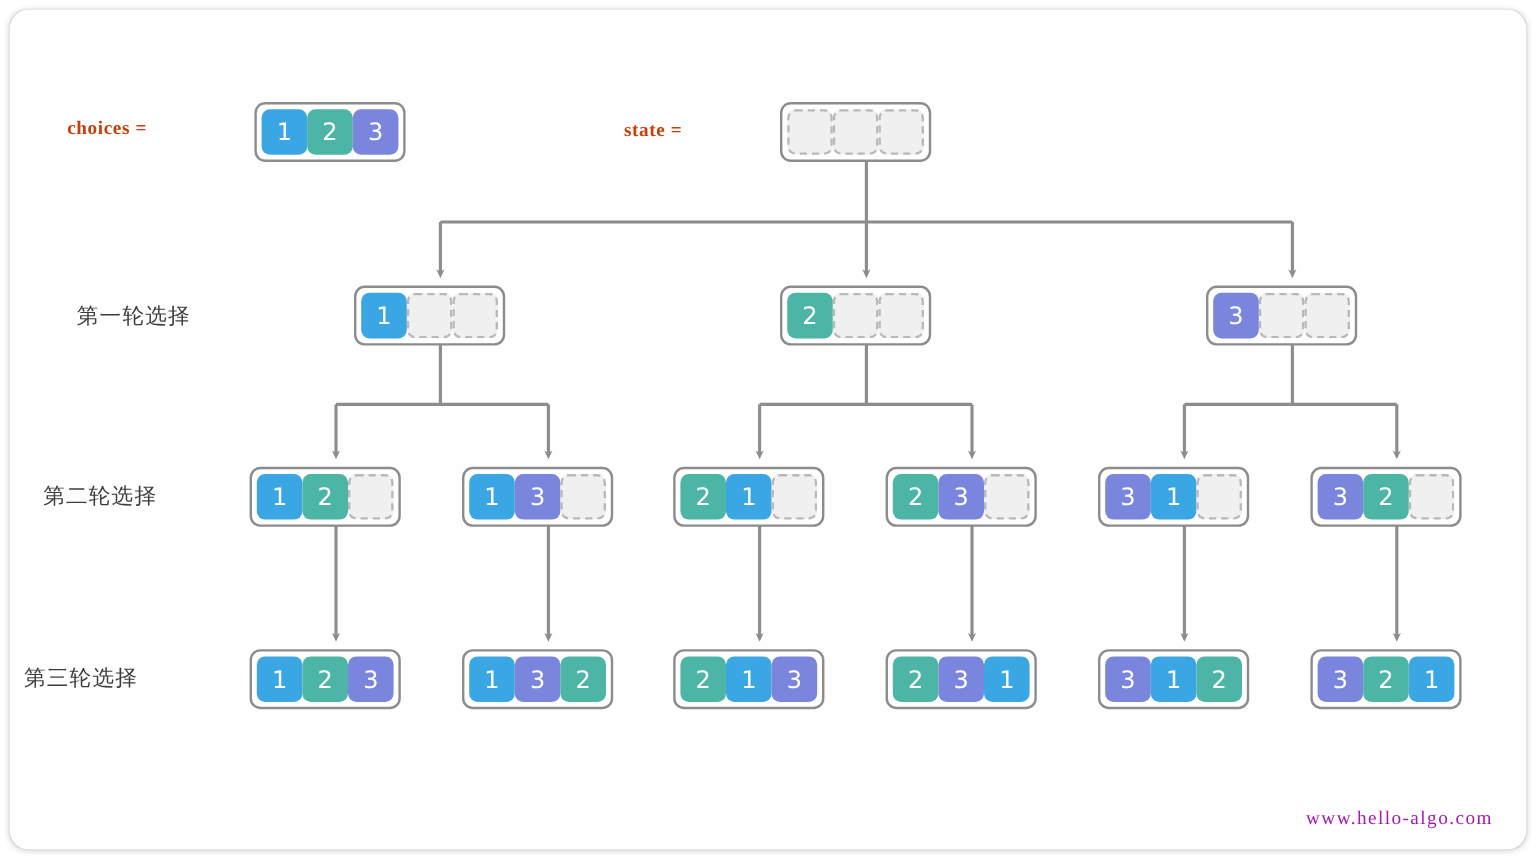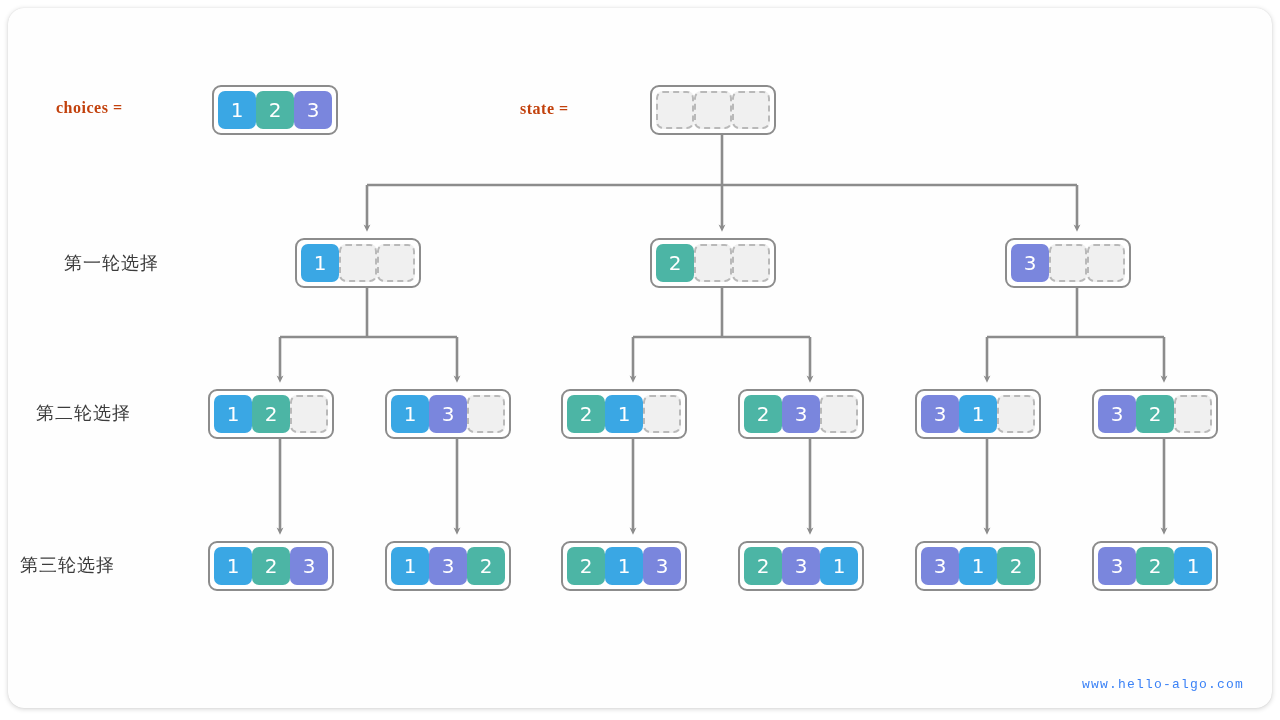--- a/index.html
+++ b/index.html
@@ -78,23 +78,23 @@
   .cell.v3 { background: #7a86dd; }
   .cell.empty {
     background: #f0f0f0;
     border: 2px dashed #b9b9b9;
     color: transparent;
   }
   .watermark {
     position: absolute;
     right: 36px;
     bottom: 28px;
-    font-family: Liberation Mono, monospace;
-    font-size: 13px;
-    color: #3b82f6;
+    font-family: Liberation Serif, serif;
+    font-size: 16px;
+    color: #a21caf;
     letter-spacing: 1.2px;
     white-space: nowrap;
   }
 </style>
 </head>
 <body>
 
 <div id="stage">
   <div id="canvas"></div>
 

